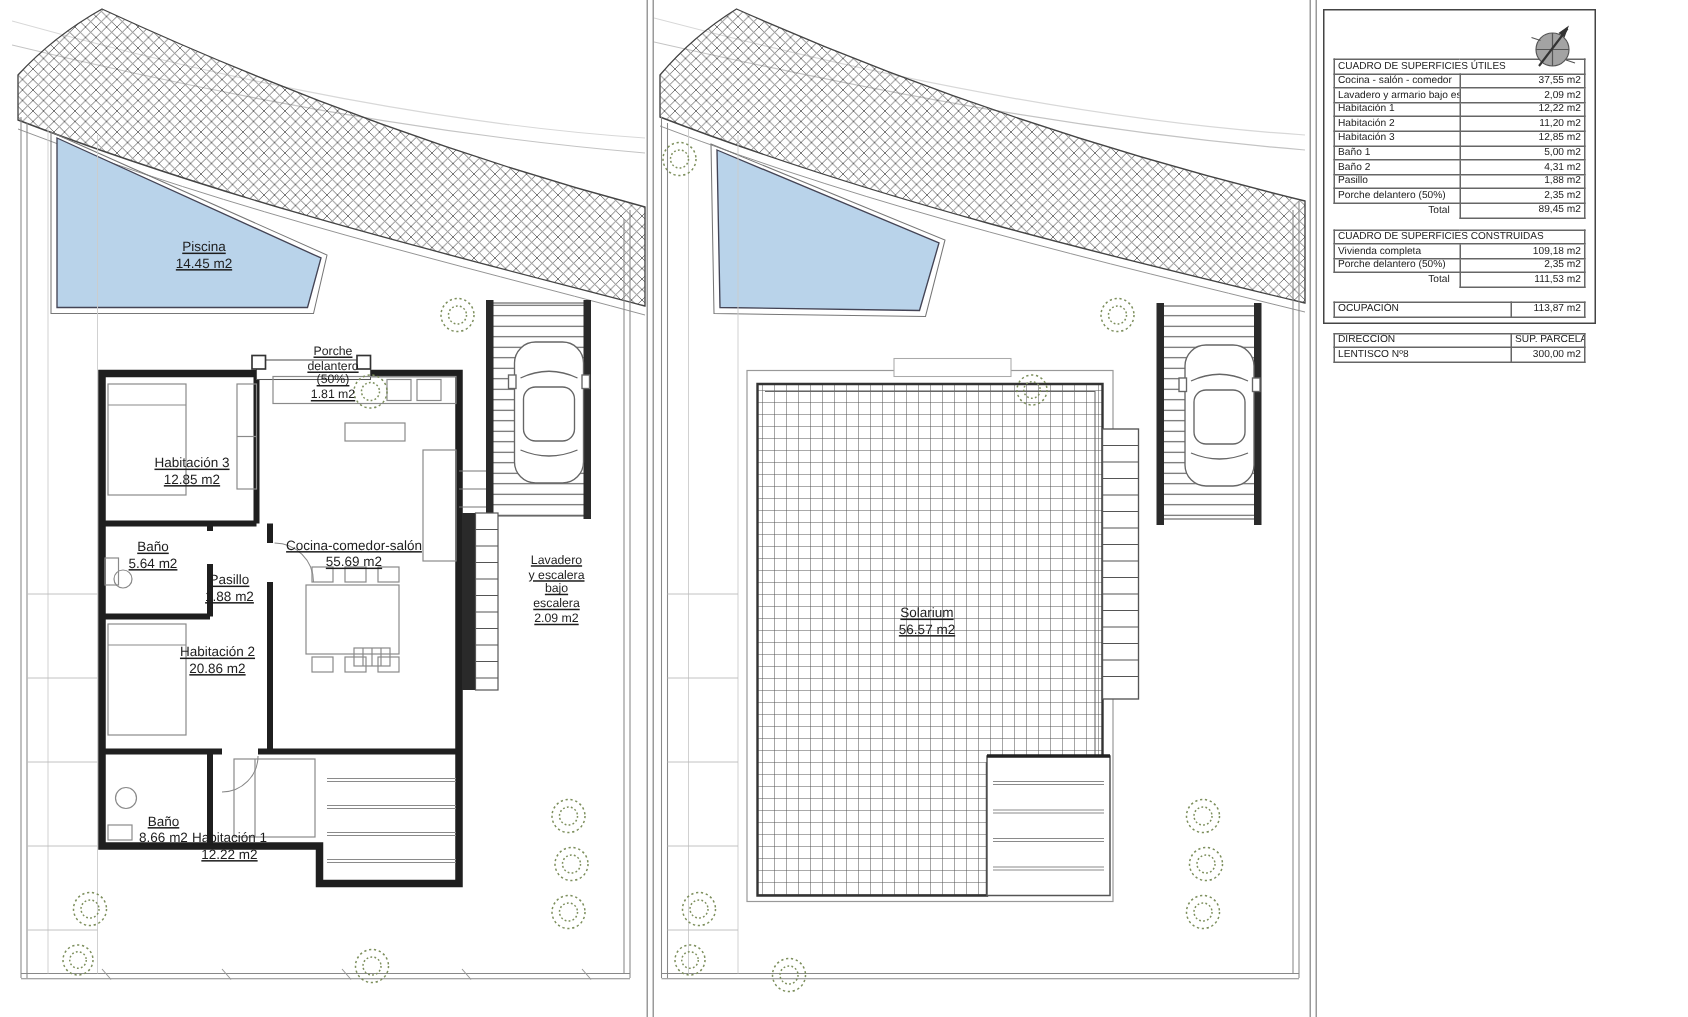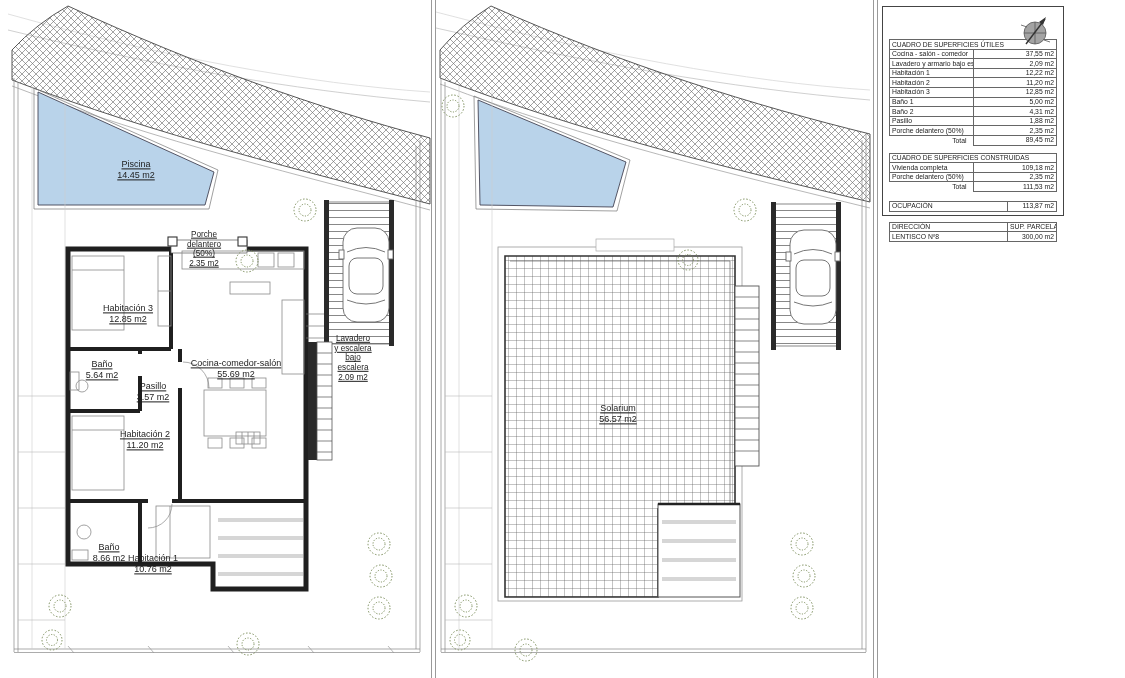--- a/index.html
+++ b/index.html
@@ -6,21 +6,21 @@
   #canvas{position:relative;width:1125px;height:678px;background:#ffffff;overflow:hidden;
           font-family:"Liberation Sans","DejaVu Sans",sans-serif;padding-left:40px;}
   .panel{position:absolute;top:4px;height:660px;}
   #panel1{left:8px;width:424px;}
   #panel2{left:436px;width:436px;}
   .panel svg{position:absolute;left:0;top:0;}
   .divider{position:absolute;top:0;height:678px;width:3px;border-left:1px solid #9a9a9a;border-right:1px solid #9a9a9a;}
   .room-label{position:absolute;transform:translate(-50%,-50%);text-align:center;color:#1d1d1d;
               font-size:9px;line-height:1.18;white-space:nowrap;}
   .room-label span{display:block;text-decoration:underline;text-underline-offset:1px;}
-  .room-label.small{font-size:8.2px;}
+  .room-label.small{font-size:8.2px;margin-left:18px;}
   .info-block{position:absolute;left:882px;top:6px;width:180px;height:208px;border:1.2px solid #444;background:#fff;}
   .info-block table{width:168px;margin:0 auto;border-collapse:collapse;font-size:6.8px;line-height:1.12;color:#222;table-layout:fixed;}
   .info-block td{border:0.8px solid #666;padding:0.5px 2px;overflow:hidden;white-space:nowrap;}
   .info-block td.v{width:44px;text-align:right;}
   .info-block tr.title td{font-size:6.7px;}
   .info-block tr.total td.tl{border:none;text-align:right;padding-right:6px;}
   #t1{margin-top:32px;}
   #t2{margin-top:7px;}
   #t3{margin-top:9px;}
   #t4{margin-top:10px;}
@@ -158,51 +158,51 @@
     </svg>
 
     <div class="room-label" style="left:128px;top:166px;">
       <span>Piscina</span>
       <span>14.45 m2</span>
     </div>
     <div class="room-label small" style="left:196px;top:245px;">
       <span>Porche</span>
       <span>delantero</span>
       <span>(50%)</span>
-      <span>2.35 m2</span>
+      <span>1.81 m2</span>
     </div>
     <div class="room-label" style="left:120px;top:310px;">
       <span>Habitación 3</span>
       <span>12.85 m2</span>
     </div>
     <div class="room-label" style="left:94px;top:366px;">
       <span>Baño</span>
       <span>5.64 m2</span>
     </div>
     <div class="room-label" style="left:145px;top:388px;">
       <span>Pasillo</span>
-      <span>3.57 m2</span>
+      <span>1.88 m2</span>
     </div>
     <div class="room-label" style="left:228px;top:365px;">
       <span>Cocina-comedor-salón</span>
       <span>55.69 m2</span>
     </div>
     <div class="room-label" style="left:137px;top:436px;">
       <span>Habitación 2</span>
-      <span>11.20 m2</span>
+      <span>20.86 m2</span>
     </div>
     <div class="room-label" style="left:101px;top:549px;">
       <span>Baño</span>
       <span>8.66 m2</span>
     </div>
     <div class="room-label" style="left:145px;top:560px;">
       <span>Habitación 1</span>
-      <span>10.76 m2</span>
-    </div>
-    <div class="room-label small" style="left:345px;top:354px;">
+      <span>12.22 m2</span>
+    </div>
+    <div class="room-label small" style="left:345px;top:389px;">
       <span>Lavadero</span>
       <span>y escalera</span>
       <span>bajo</span>
       <span>escalera</span>
       <span>2.09 m2</span>
     </div>
   </div>
 
   <div class="panel" id="panel2">
     <svg width="436" height="660" viewBox="0 0 436 660">

